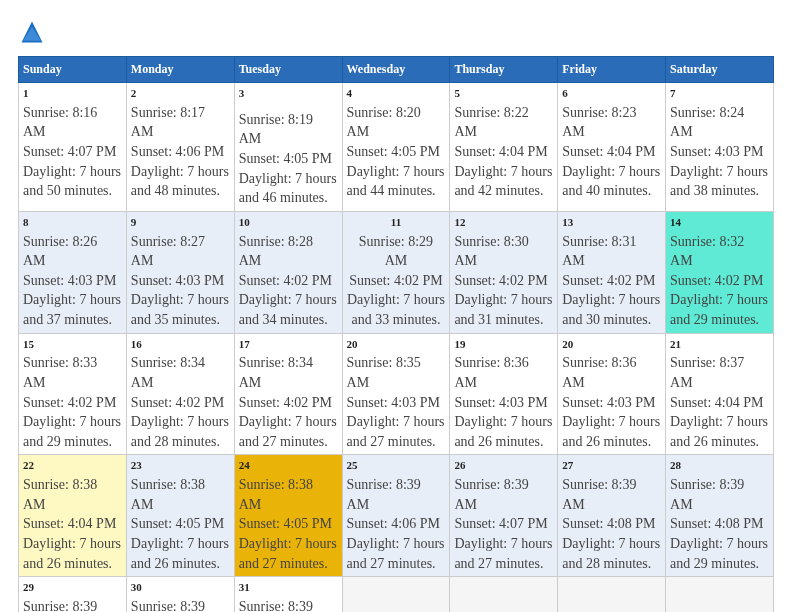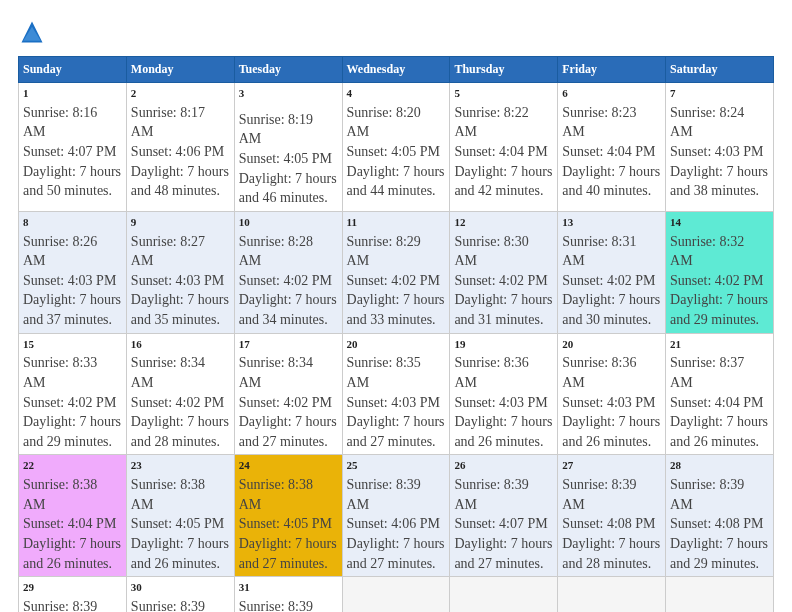--- a/index.html
+++ b/index.html
@@ -206,21 +206,21 @@
 Daylight: 7 hours
 and 35 minutes.</div>
           </td>
           <td style="background: rgb(232, 238, 248);">
             <span class="day-num">10</span>
             <div class="day-info" style="white-space: pre-line;">Sunrise: 8:28 AM
 Sunset: 4:02 PM
 Daylight: 7 hours
 and 34 minutes.</div>
           </td>
-          <td style="background: rgb(232, 238, 248);">
+          <td style="background: rgb(232, 238, 248); text-align: center;">
             <span class="day-num">11</span>
             <div class="day-info" style="white-space: pre-line;">Sunrise: 8:29 AM
 Sunset: 4:02 PM
 Daylight: 7 hours
 and 33 minutes.</div>
           </td>
           <td style="background: rgb(232, 238, 248);">
             <span class="day-num">12</span>
             <div class="day-info" style="white-space: pre-line;">Sunrise: 8:30 AM
 Sunset: 4:02 PM
@@ -287,21 +287,21 @@
           </td>
           <td>
             <span class="day-num">21</span>
             <div class="day-info" style="white-space: pre-line;">Sunrise: 8:37 AM
 Sunset: 4:04 PM
 Daylight: 7 hours
 and 26 minutes.</div>
           </td>
         </tr>
         <tr>
-          <td style="background: #f0abfc; margin-left: 36px;">
+          <td style="background: #fef9c3; margin-left: 36px;">
             <span class="day-num">22</span>
             <div class="day-info" style="white-space: pre-line;">Sunrise: 8:38 AM
 Sunset: 4:04 PM
 Daylight: 7 hours
 and 26 minutes.</div>
           </td>
           <td style="background: rgb(232, 238, 248);">
             <span class="day-num">23</span>
             <div class="day-info" style="white-space: pre-line;">Sunrise: 8:38 AM
 Sunset: 4:05 PM

